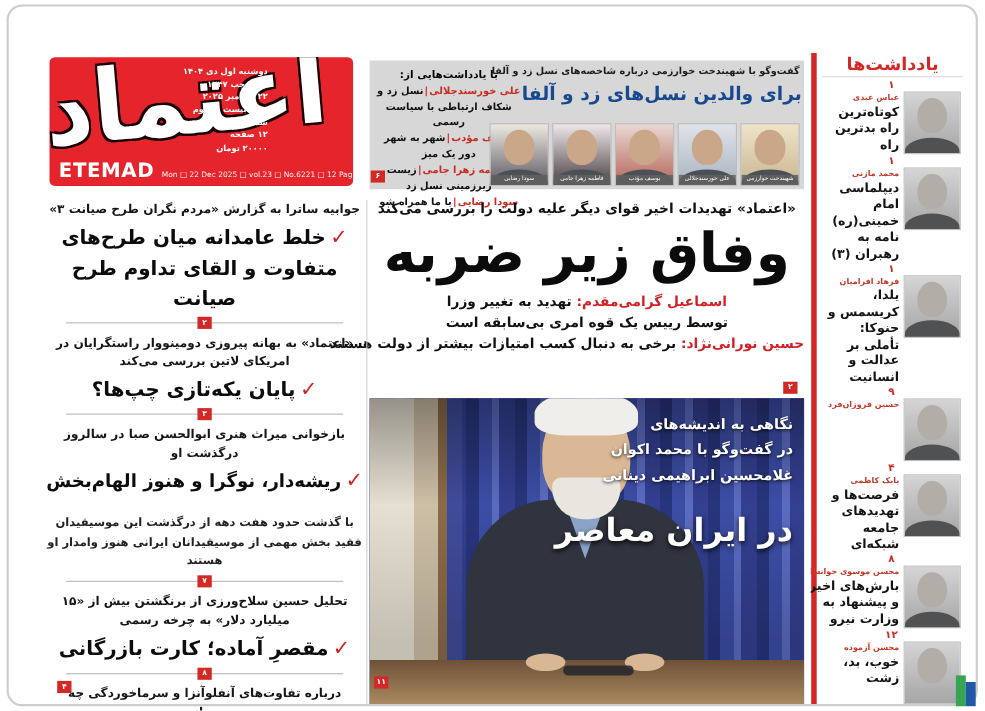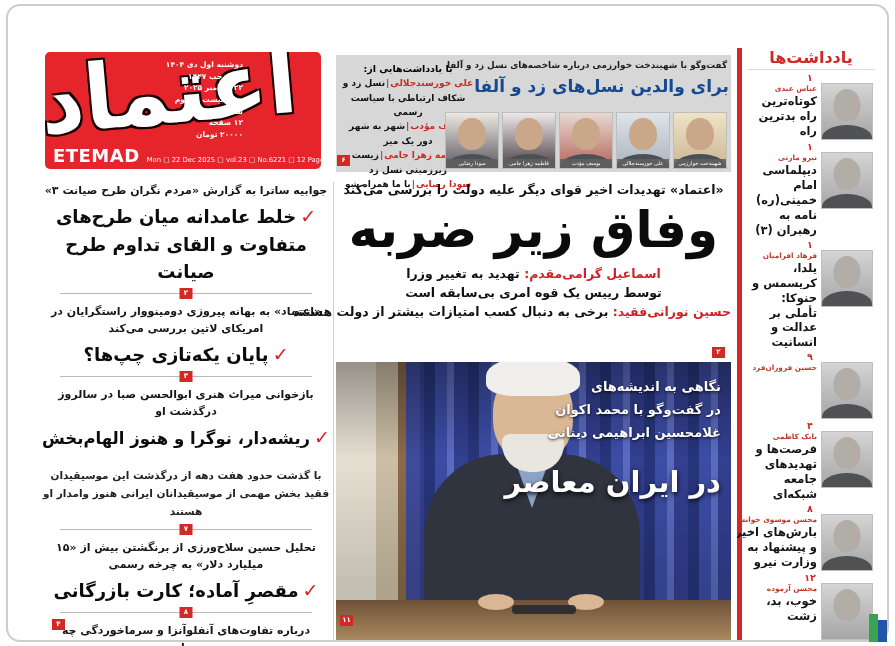--- a/index.html
+++ b/index.html
@@ -168,21 +168,21 @@
   </div>
   <span class="badge">۶</span>
 </div>
 
 <div class="lead">
   <div class="lead-kicker">«اعتماد» تهدیدات اخیر قوای دیگر علیه دولت را بررسی می‌کند</div>
   <div class="lead-headline">وفاق زیر ضربه</div>
   <div class="lead-quotes">
     <div class="q-line"><span class="q-name">اسماعیل گرامی‌مقدم:</span> <span>تهدید به تغییر وزرا</span></div>
     <div class="q-line">توسط رییس یک قوه امری بی‌سابقه است</div>
-    <div class="q-line"><span class="q-name">حسین نورانی‌فقید:</span> <span>برخی به دنبال کسب امتیازات بیشتر از دولت هستند</span></div>
+    <div class="q-line"><span class="q-name">حسین نورانی‌نژاد:</span> <span>برخی به دنبال کسب امتیازات بیشتر از دولت هستند</span></div>
   </div>
   <span class="badge">۲</span>
 </div>
 
 <div class="feature">
   <div class="curtain"></div>
   <div class="window"></div>
   <div class="curtain-shade"></div>
   <div class="man-body"></div>
   <div class="man-shirt"></div>
@@ -268,21 +268,21 @@
     </div>
 
     <div class="sb-item">
       <div class="sb-num">۱</div>
       <div class="sb-row">
           <div class="sb-photo avatar">
             <div class="head"></div>
             <div class="shoulders"></div>
           </div>
       <div class="sb-text">
-            <div class="sb-name">نیرو مازنی</div>
+            <div class="sb-name">محمد مازنی</div>
             <div class="sb-head">دیپلماسی امام خمینی(ره) نامه به رهبران (۳)</div>
           </div>
         </div>
     </div>
 
     <div class="sb-item">
       <div class="sb-num">۱</div>
       <div class="sb-row">
           <div class="sb-photo avatar">
             <div class="head"></div>

